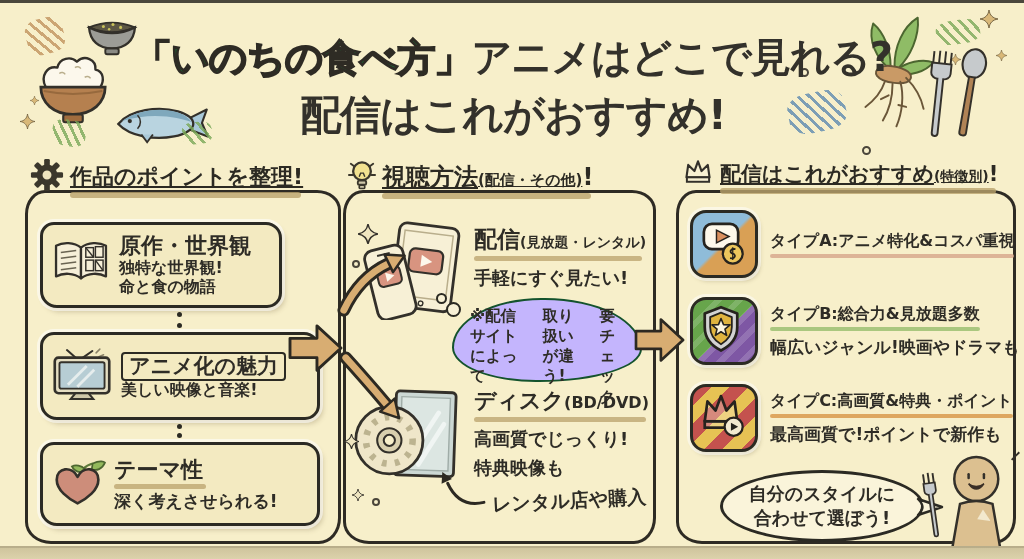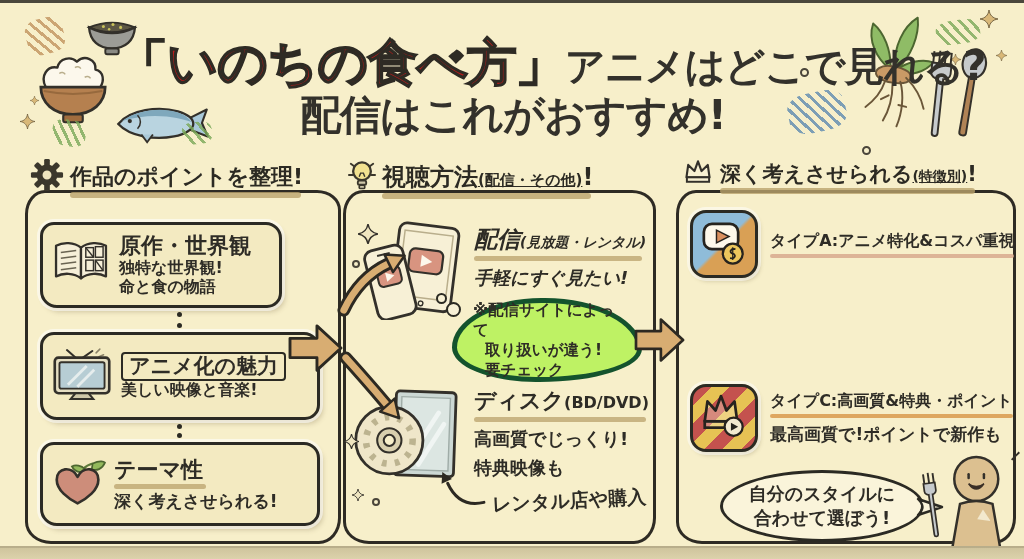--- a/index.html
+++ b/index.html
@@ -2,47 +2,47 @@
 <html><head>
 <meta charset="utf-8">
 <style>
   html,body{margin:0;padding:0;background:#e8e2cc;}
   .stage{position:relative;width:1024px;height:559px;background:#f7efca;overflow:hidden;
          font-family:"DejaVu Sans",sans-serif;color:#2e2c26;}
   .abs{position:absolute;}
   
   .title{position:absolute;text-align:center;font-weight:bold;white-space:nowrap;letter-spacing:-1px;}
   .t1{left:118px;top:30px;width:790px;font-size:40px;}
-  .t1 .em{color:#b91c1c;-webkit-text-stroke:1.6px #2e2b24;font-size:50px;}
+  .t1 .em{color:#15803d;-webkit-text-stroke:1.6px #2e2b24;font-size:38px;}
   .t1 .rest{color:#33312b;}
   .t2{left:118px;top:88px;width:790px;font-size:41px;color:#33312b;}
   
   .hdr{position:absolute;display:flex;align-items:center;gap:6px;}
   .htxt{position:relative;display:flex;align-items:baseline;font-weight:bold;white-space:nowrap;color:#2c2a23;}
-  .hmain{font-size:22px;} .hparen{font-size:15px;text-decoration:underline;} .hex{font-size:22px;}
+  .hmain{font-size:22px;text-decoration:underline;} .hparen{font-size:15px;text-decoration:underline;} .hex{font-size:22px;}
   .hul{position:absolute;left:0;right:2px;bottom:-6px;height:6px;background:#b9a26b;border-radius:3px;opacity:.8;}
   
   .panel{position:absolute;border:3px solid #2e2b24;border-radius:20px 24px 22px 26px / 24px 20px 26px 22px;}
   
   .pbox{position:absolute;background:#f3eac1;border:3px solid #2b2a23;border-radius:14px 16px 15px 17px;
         box-shadow:0 0 0 3px rgba(255,255,255,.55),3px 4px 5px rgba(110,95,60,.28);
         display:flex;align-items:center;gap:8px;padding:4px 8px;box-sizing:border-box;}
   .btxt{display:flex;flex-direction:column;line-height:1.18;}
   .btitle{font-size:22px;font-weight:bold;white-space:nowrap;}
   .btitle.boxed{border:2.5px solid #2b2a23;border-radius:4px;padding:0 6px;align-self:flex-start;}
   .tul{height:5px;background:#b9a26b;border-radius:3px;opacity:.75;margin:1px 0 2px;}
   .bdesc{font-size:16px;font-weight:bold;white-space:nowrap;}
   .sep{position:absolute;border-left:5px dotted #2b2a23;width:0;}
   
   .mline1{display:flex;align-items:baseline;font-weight:bold;white-space:nowrap;}
   .mbig{font-size:23px;} .mparen{font-size:14px;} .mbig2{font-size:22px;} .mparen2{font-size:16px;}
   .msub{font-size:18px;font-weight:bold;white-space:nowrap;margin-top:5px;}
-  .cloud{position:absolute;background:#bef264;border:5px solid #14532d;
+  .cloud{position:absolute;background:#c4b5fd;border:2px solid #14532d;
          border-radius:48% 52% 55% 45% / 60% 62% 40% 42%;
-         display:flex;flex-direction:column;justify-content:center;
+         display:flex;flex-direction:row;justify-content:center;
          font-size:15.5px;font-weight:bold;line-height:1.3;padding:6px 10px 6px 16px;box-sizing:border-box;}
   .cloud .ind{padding-left:12px;}
   .dotbub{position:absolute;background:#f8f1d6;border:2.5px solid #2b2a23;border-radius:50%;}
   .caption{position:absolute;font-size:19px;font-weight:bold;white-space:nowrap;transform:rotate(-3deg);}
   
   .srow{position:absolute;display:flex;align-items:center;gap:12px;}
   .appicon{width:62px;height:62px;border:3px solid #2b2a23;border-radius:16px;position:relative;overflow:hidden;
            box-shadow:0 0 0 3px rgba(255,255,255,.5),2px 3px 4px rgba(110,95,60,.3);flex:0 0 auto;}
   .appicon.a{background:linear-gradient(135deg,#8fbcd9 48%,#d9a055 52%);}
   .appicon.b{background:linear-gradient(135deg,#67a54b 52%,#7e57a4 52%);}
@@ -231,21 +231,21 @@
   </div>
 
   <div class="hdr" style="left:682px;top:158px;">
     <span>
       <svg width="32" height="28" viewBox="0 0 36 30">
         <path d="M5,21 L7,7 L14,14 L18,3 L22,14 L29,7 L31,21 Z" fill="#f8f1d2" stroke="#33302a" stroke-width="2.4" stroke-linejoin="round"></path>
         <rect x="5.5" y="21" width="25" height="5" fill="#f8f1d2" stroke="#33302a" stroke-width="2.2"></rect>
       </svg>
     </span>
     <span class="htxt">
-        <span class="hmain" style="font-size:21px;">深く考えさせられる</span>
+        <span class="hmain" style="font-size:21px;">配信はこれがおすすめ</span>
         <span class="hparen" style="font-size:14px;">(特徴別)</span>
         <span class="hex" style="font-size:21px;">!</span>
         <span class="hul"></span>
       </span>
   </div>
 
   <div class="pbox" style="left:40px;top:222px;width:242px;height:86px;">
     <span>
       <svg width="60" height="48" viewBox="0 0 62 50">
         <path d="M31,9 C24,3 12,3 5,7 L5,39 C12,35 24,35 31,41 Z" fill="#f6efd8" stroke="#33302a" stroke-width="2.4" stroke-linejoin="round"></path>
@@ -335,21 +335,21 @@
       </g>
     </svg>
   </div>
   <div class="abs" style="left:358px;top:224px;">
     <svg width="20" height="20" viewBox="0 0 20 20">
         <path d="M10,0 C11,6 14,9 20,10 C14,11 11,14 10,20 C9,14 6,11 0,10 C6,9 9,6 10,0 Z" fill="#efe5c0" stroke="#33302a" stroke-width="1.4"></path>
       </svg>
   </div>
   <div class="dot abs" style="left:352px;top:260px;width:4px;height:4px;"></div>
 
-  <div class="abs" style="left:474px;top:224px;font-style:italic;">
+  <div class="abs" style="left:474px;top:224px;">
     <div class="mline1">
       <span class="mbig">配信</span>
       <span class="mparen">(見放題・レンタル)</span>
     </div>
     <div class="tul" style="width:168px;"></div>
     <div class="msub">手軽にすぐ見たい!</div>
   </div>
 
   <div class="dotbub" style="left:446px;top:302px;width:11px;height:11px;"></div>
   <div class="dotbub" style="left:436px;top:293px;width:7px;height:7px;"></div>
@@ -444,20 +444,33 @@
         <circle cx="44" cy="45" r="11" fill="#ecc65c" stroke="#26231e" stroke-width="2.5"></circle>
         <path d="M47,40 C41,39 40,44 44,45 C48,46 47,51 41,50" fill="none" stroke="#26231e" stroke-width="2"></path>
         <line x1="44" y1="38" x2="44" y2="52" stroke="#26231e" stroke-width="1.4"></line>
       </svg>
     </div>
     <div>
       <span class="stitle"><span>タイプA:アニメ特化&amp;コスパ重視</span><div class="sul ulA"></div></span>
     </div>
   </div>
 
+  <div class="srow" style="left:690px;top:297px;">
+    <div class="appicon b">
+      <svg width="56" height="56" viewBox="0 0 62 62">
+        <path d="M31,8 L49,15 V30 C49,43 41,51 31,56 C21,51 13,43 13,30 V15 Z" fill="#d3d3d3" stroke="#26231e" stroke-width="3" stroke-linejoin="round"></path>
+        <path d="M31,14 L43,19 V30 C43,39 38,45 31,49 C24,45 19,39 19,30 V19 Z" fill="#e0b43f" stroke="#26231e" stroke-width="2" stroke-linejoin="round"></path>
+        <polygon points="31,20.5 33.8,27.2 41,27.6 35.4,32.2 37.2,39.2 31,35.2 24.8,39.2 26.6,32.2 21,27.6 28.2,27.2" fill="#fdf6e0" stroke="#26231e" stroke-width="1.8" stroke-linejoin="round"></polygon>
+      </svg>
+    </div>
+    <div>
+      <span class="stitle"><span>タイプB:総合力&amp;見放題多数</span><div class="sul ulB"></div></span>
+      <div class="sdesc">幅広いジャンル!映画やドラマも</div>
+    </div>
+  </div>
 
   <div class="srow" style="left:690px;top:384px;">
     <div class="appicon c">
       <svg width="56" height="56" viewBox="0 0 62 62">
         <path d="M13,38 L16,16 L25,26 L31,10 L37,26 L46,16 L49,38 Z" fill="rgba(250,243,216,.35)" stroke="#26231e" stroke-width="3" stroke-linejoin="round"></path>
         <rect x="13" y="38" width="36" height="7" fill="rgba(250,243,216,.35)" stroke="#26231e" stroke-width="3"></rect>
         <circle cx="45" cy="44" r="10" fill="#f3ead0" stroke="#26231e" stroke-width="2.5"></circle>
         <polygon points="42,39.5 50,44 42,48.5" fill="#26231e"></polygon>
       </svg>
     </div>

